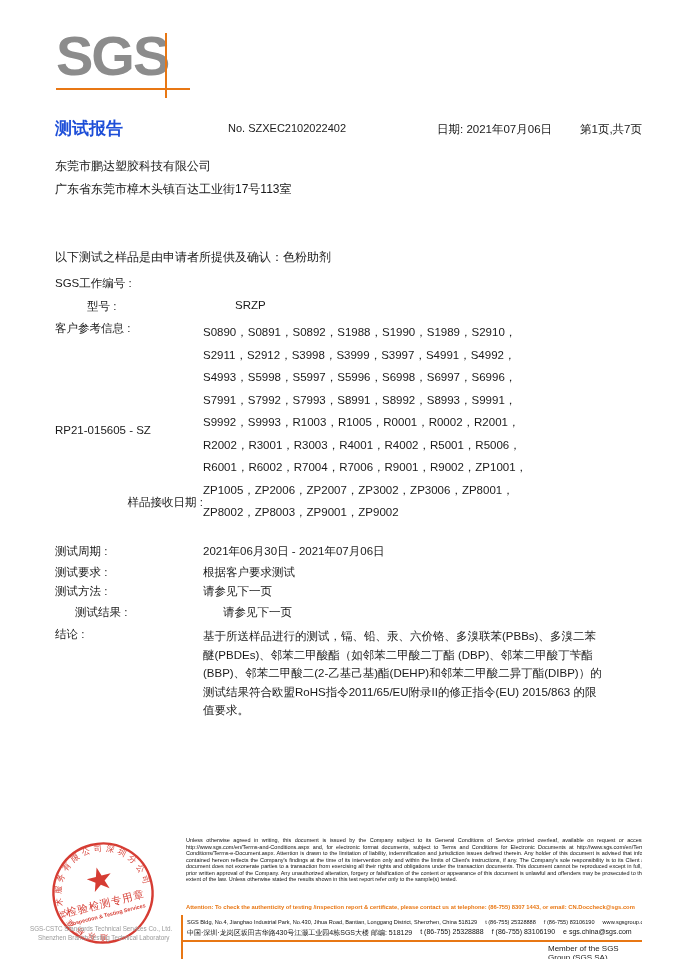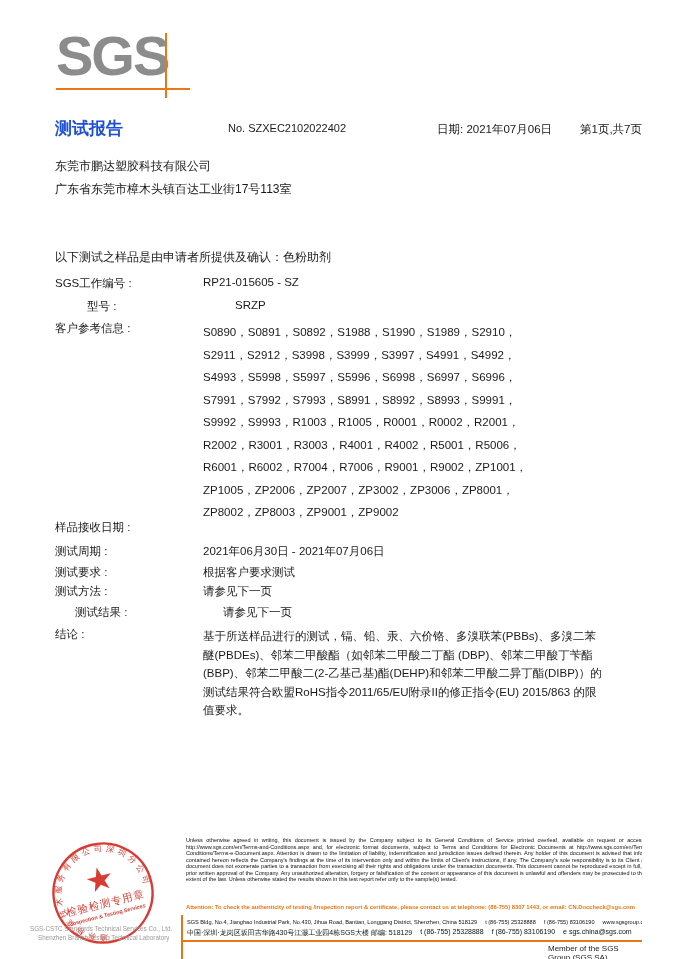--- a/index.html
+++ b/index.html
@@ -19,25 +19,25 @@
   .report-date{position:absolute;left:437px;top:122px;font-size:11.5px;color:#1a1a1a;}
   .report-page{position:absolute;left:580px;top:122px;font-size:11.5px;color:#1a1a1a;}
   
   .company{position:absolute;left:55px;top:158px;font-size:12px;color:#1a1a1a;}
   .address{position:absolute;left:55px;top:181px;font-size:12px;color:#1a1a1a;}
   .intro{position:absolute;left:55px;top:249px;font-size:12px;color:#1a1a1a;}
   
   .row{position:absolute;left:55px;right:38px;display:flex;align-items:flex-start;font-size:11.5px;color:#1a1a1a;}
   .row .lbl{flex:0 0 148px;}
   .row .val{flex:1;}
-  .r-job{top:276px;}
+  .r-job{top:276px;flex-direction:column;}
   .r-model{top:299px;margin-left:32px;}
   .r-ref{top:321px;}
   .r-ref .val div{line-height:22.5px;}
-  .r-recv{top:520px;}
+  .r-recv{top:495px;text-align:right;}
   .r-period{top:544px;}
   .r-request{top:565px;}
   .r-method{top:584px;}
   .r-result{top:605px;margin-left:20px;}
   .r-concl{top:627px;}
   .r-concl .val{max-width:428px;line-height:18.5px;}
   
   .disclaimer{
     position:absolute;left:186px;top:837px;width:475px;
     font-size:5.5px;line-height:6.55px;color:#111;text-align:justify;

